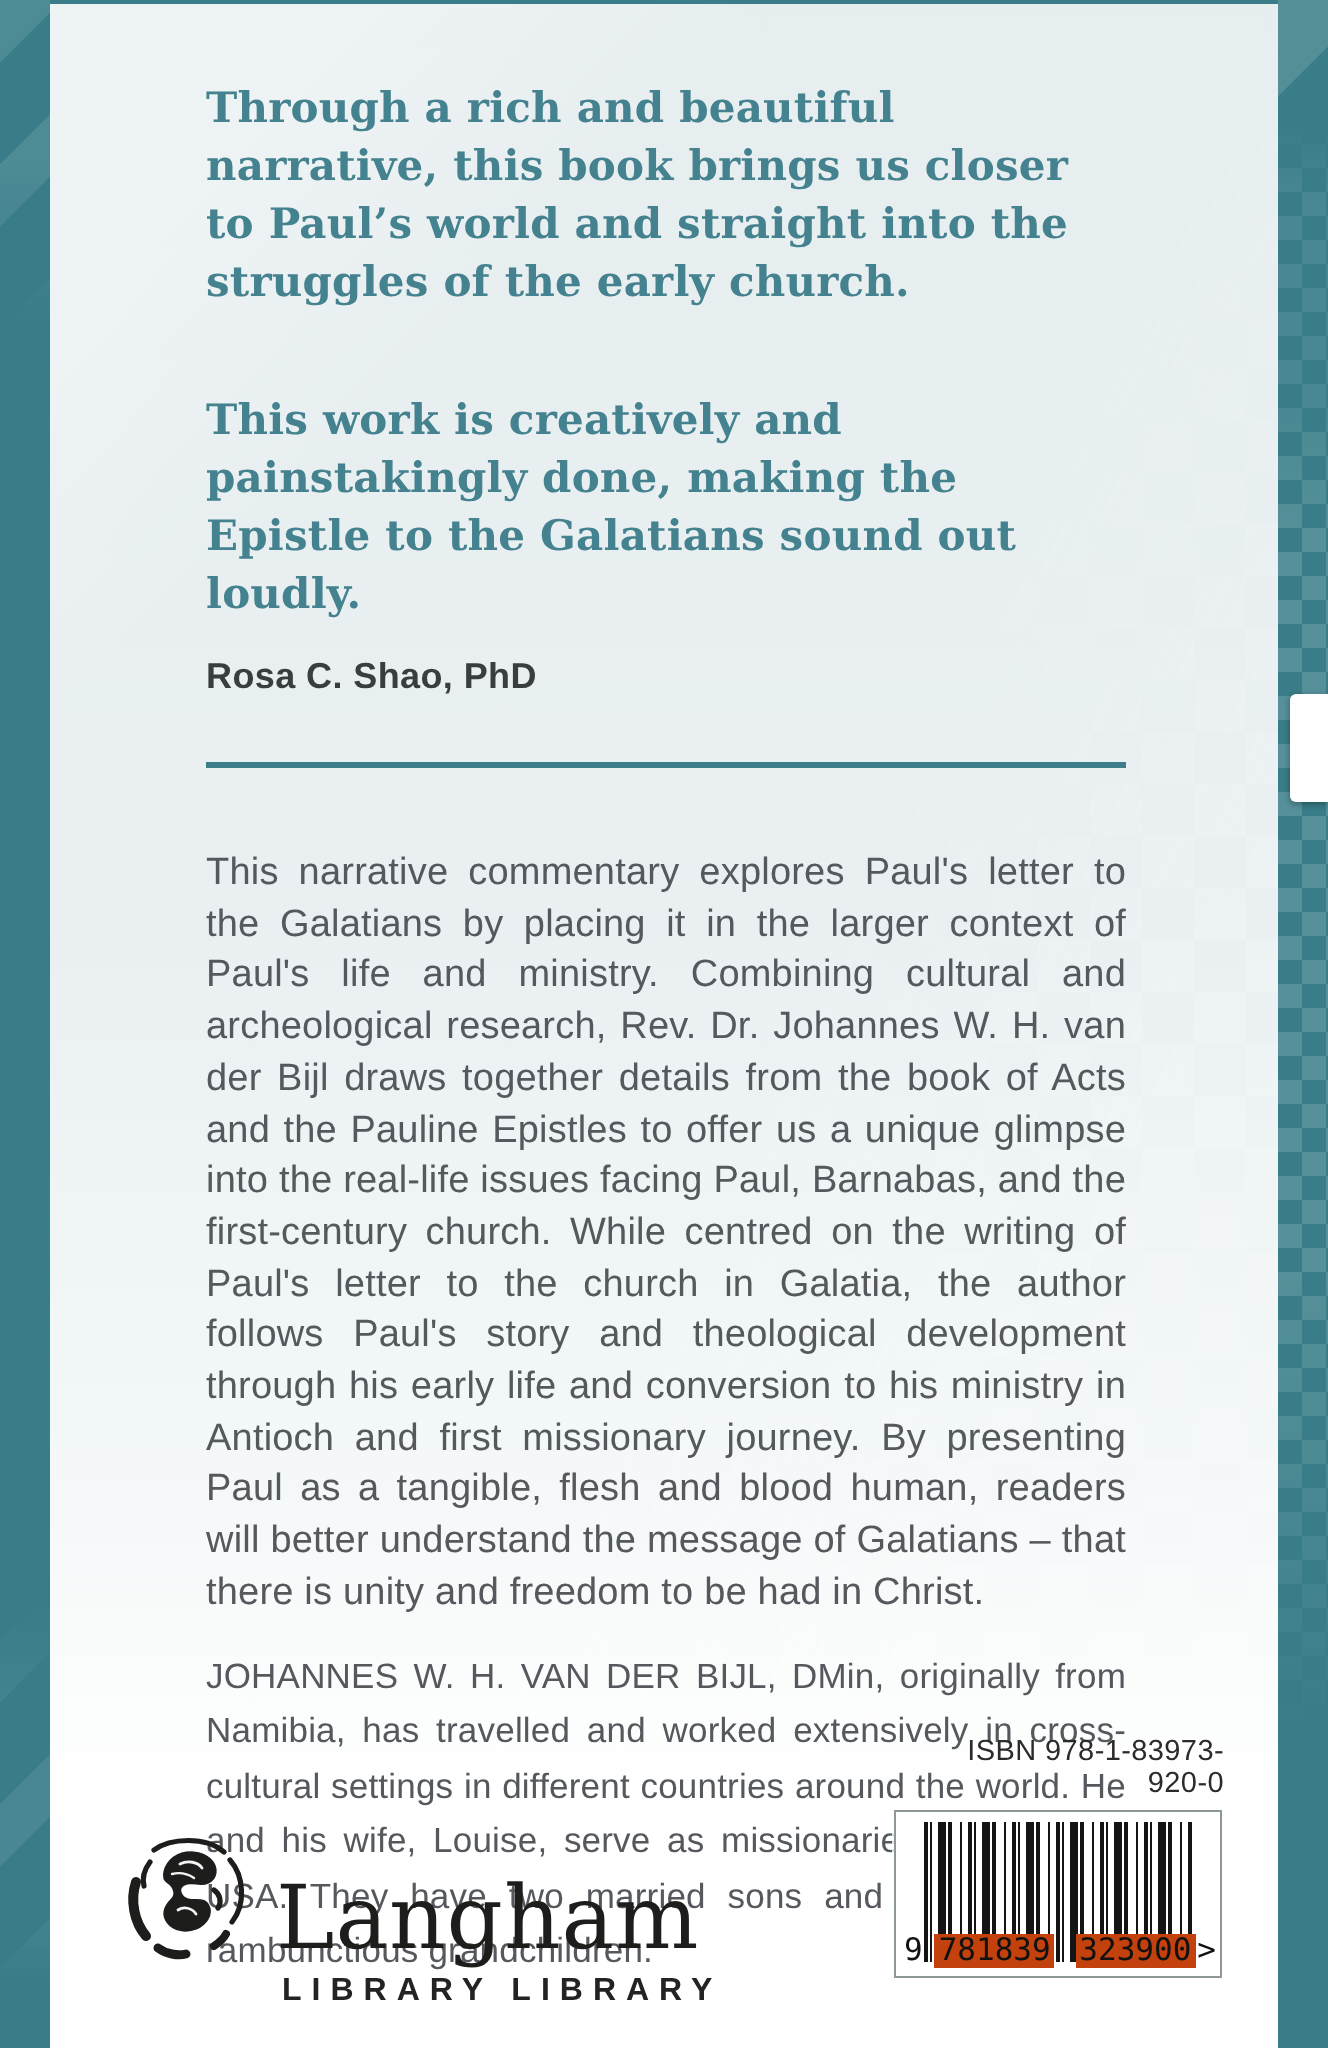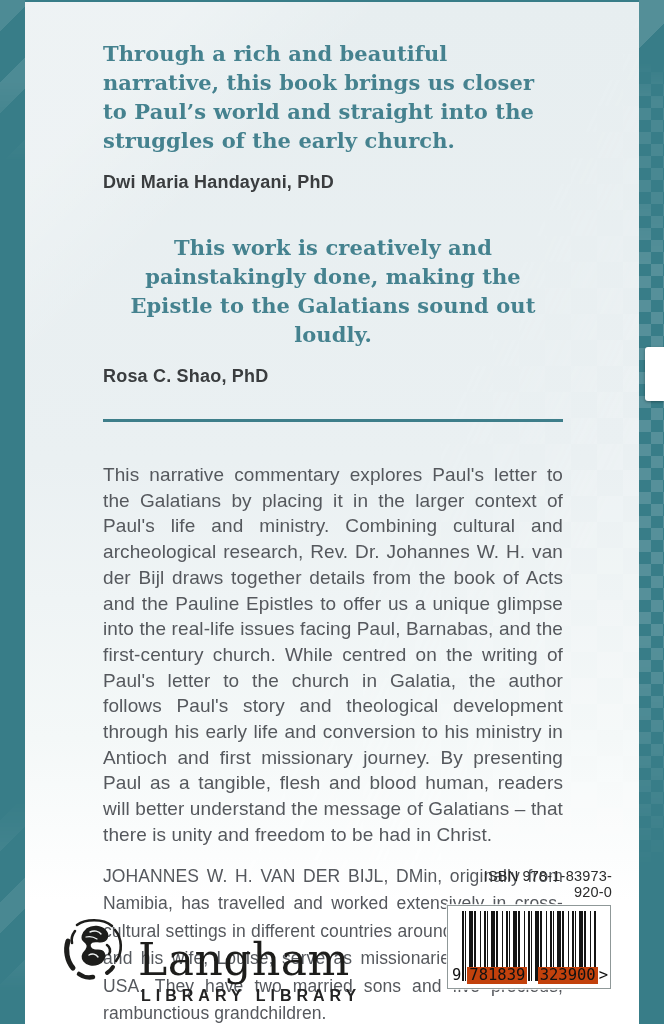--- a/index.html
+++ b/index.html
@@ -44,21 +44,21 @@
   .panel::after{content:"";position:absolute;inset:0;
      background:linear-gradient(135deg,rgba(255,255,255,.55) 0 120px,transparent 260px);
      opacity:.5;pointer-events:none;}
 
   .content{position:relative;padding:0 76px 0 78px;z-index:5;}
 
   
   .quote{font-family:"DejaVu Serif",serif;font-weight:bold;color:#45828f;
          font-size:21px;line-height:29px;letter-spacing:.1px;}
   .quote-1{padding-top:37px;}
-  .quote-2{padding-top:40px;text-align:center;}
+  .quote-2{padding-top:40px;}
   .attribution{font-size:18px;font-weight:bold;color:#3a3d3f;padding-top:17px;letter-spacing:.2px;}
 
   
   .divider{margin-top:32px;height:3px;background:#3e7e8a;border:none;width:100%;}
 
   
   .synopsis{padding-top:40px;font-size:19px;line-height:25.7px;color:#55585d;
             text-align:justify;letter-spacing:.1px;}
   .bio{padding-top:15px;font-size:17.5px;line-height:27.5px;color:#55585d;
        text-align:justify;letter-spacing:.1px;}
@@ -93,21 +93,20 @@
 </style>
 </head>
 <body>
 
 <div class="page">
 
   <div class="panel">
     <div class="content">
 
       <div class="quote quote-1">Through a rich and beautiful narrative, this book brings us closer to Paul’s world and straight into the struggles of the early church.</div>
-      <div class="attribution">Dwi Maria Handayani, PhD</div>
 
       <div class="quote quote-2">This work is creatively and painstakingly done, making the Epistle to the Galatians sound out loudly.</div>
       <div class="attribution">Rosa C. Shao, PhD</div>
 
       <div class="divider"></div>
 
       <div class="synopsis">This narrative commentary explores Paul's letter to the Galatians by placing it in the larger context of Paul's life and ministry. Combining cultural and archeological research, Rev. Dr. Johannes W. H. van der Bijl draws together details from the book of Acts and the Pauline Epistles to offer us a unique glimpse into the real-life issues facing Paul, Barnabas, and the first-century church. While centred on the writing of Paul's letter to the church in Galatia, the author follows Paul's story and theological development through his early life and conversion to his ministry in Antioch and first missionary journey. By presenting Paul as a tangible, flesh and blood human, readers will better understand the message of Galatians – that there is unity and freedom to be had in Christ.</div>
 
       <div class="bio">JOHANNES W. H. VAN DER BIJL, DMin, originally from Namibia, has travelled and worked extensively in cross-cultural settings in different countries around the world. He and his wife, Louise, serve as missionaries with SAMS-USA. They have two married sons and five precious, rambunctious grandchildren.</div>
     </div>

